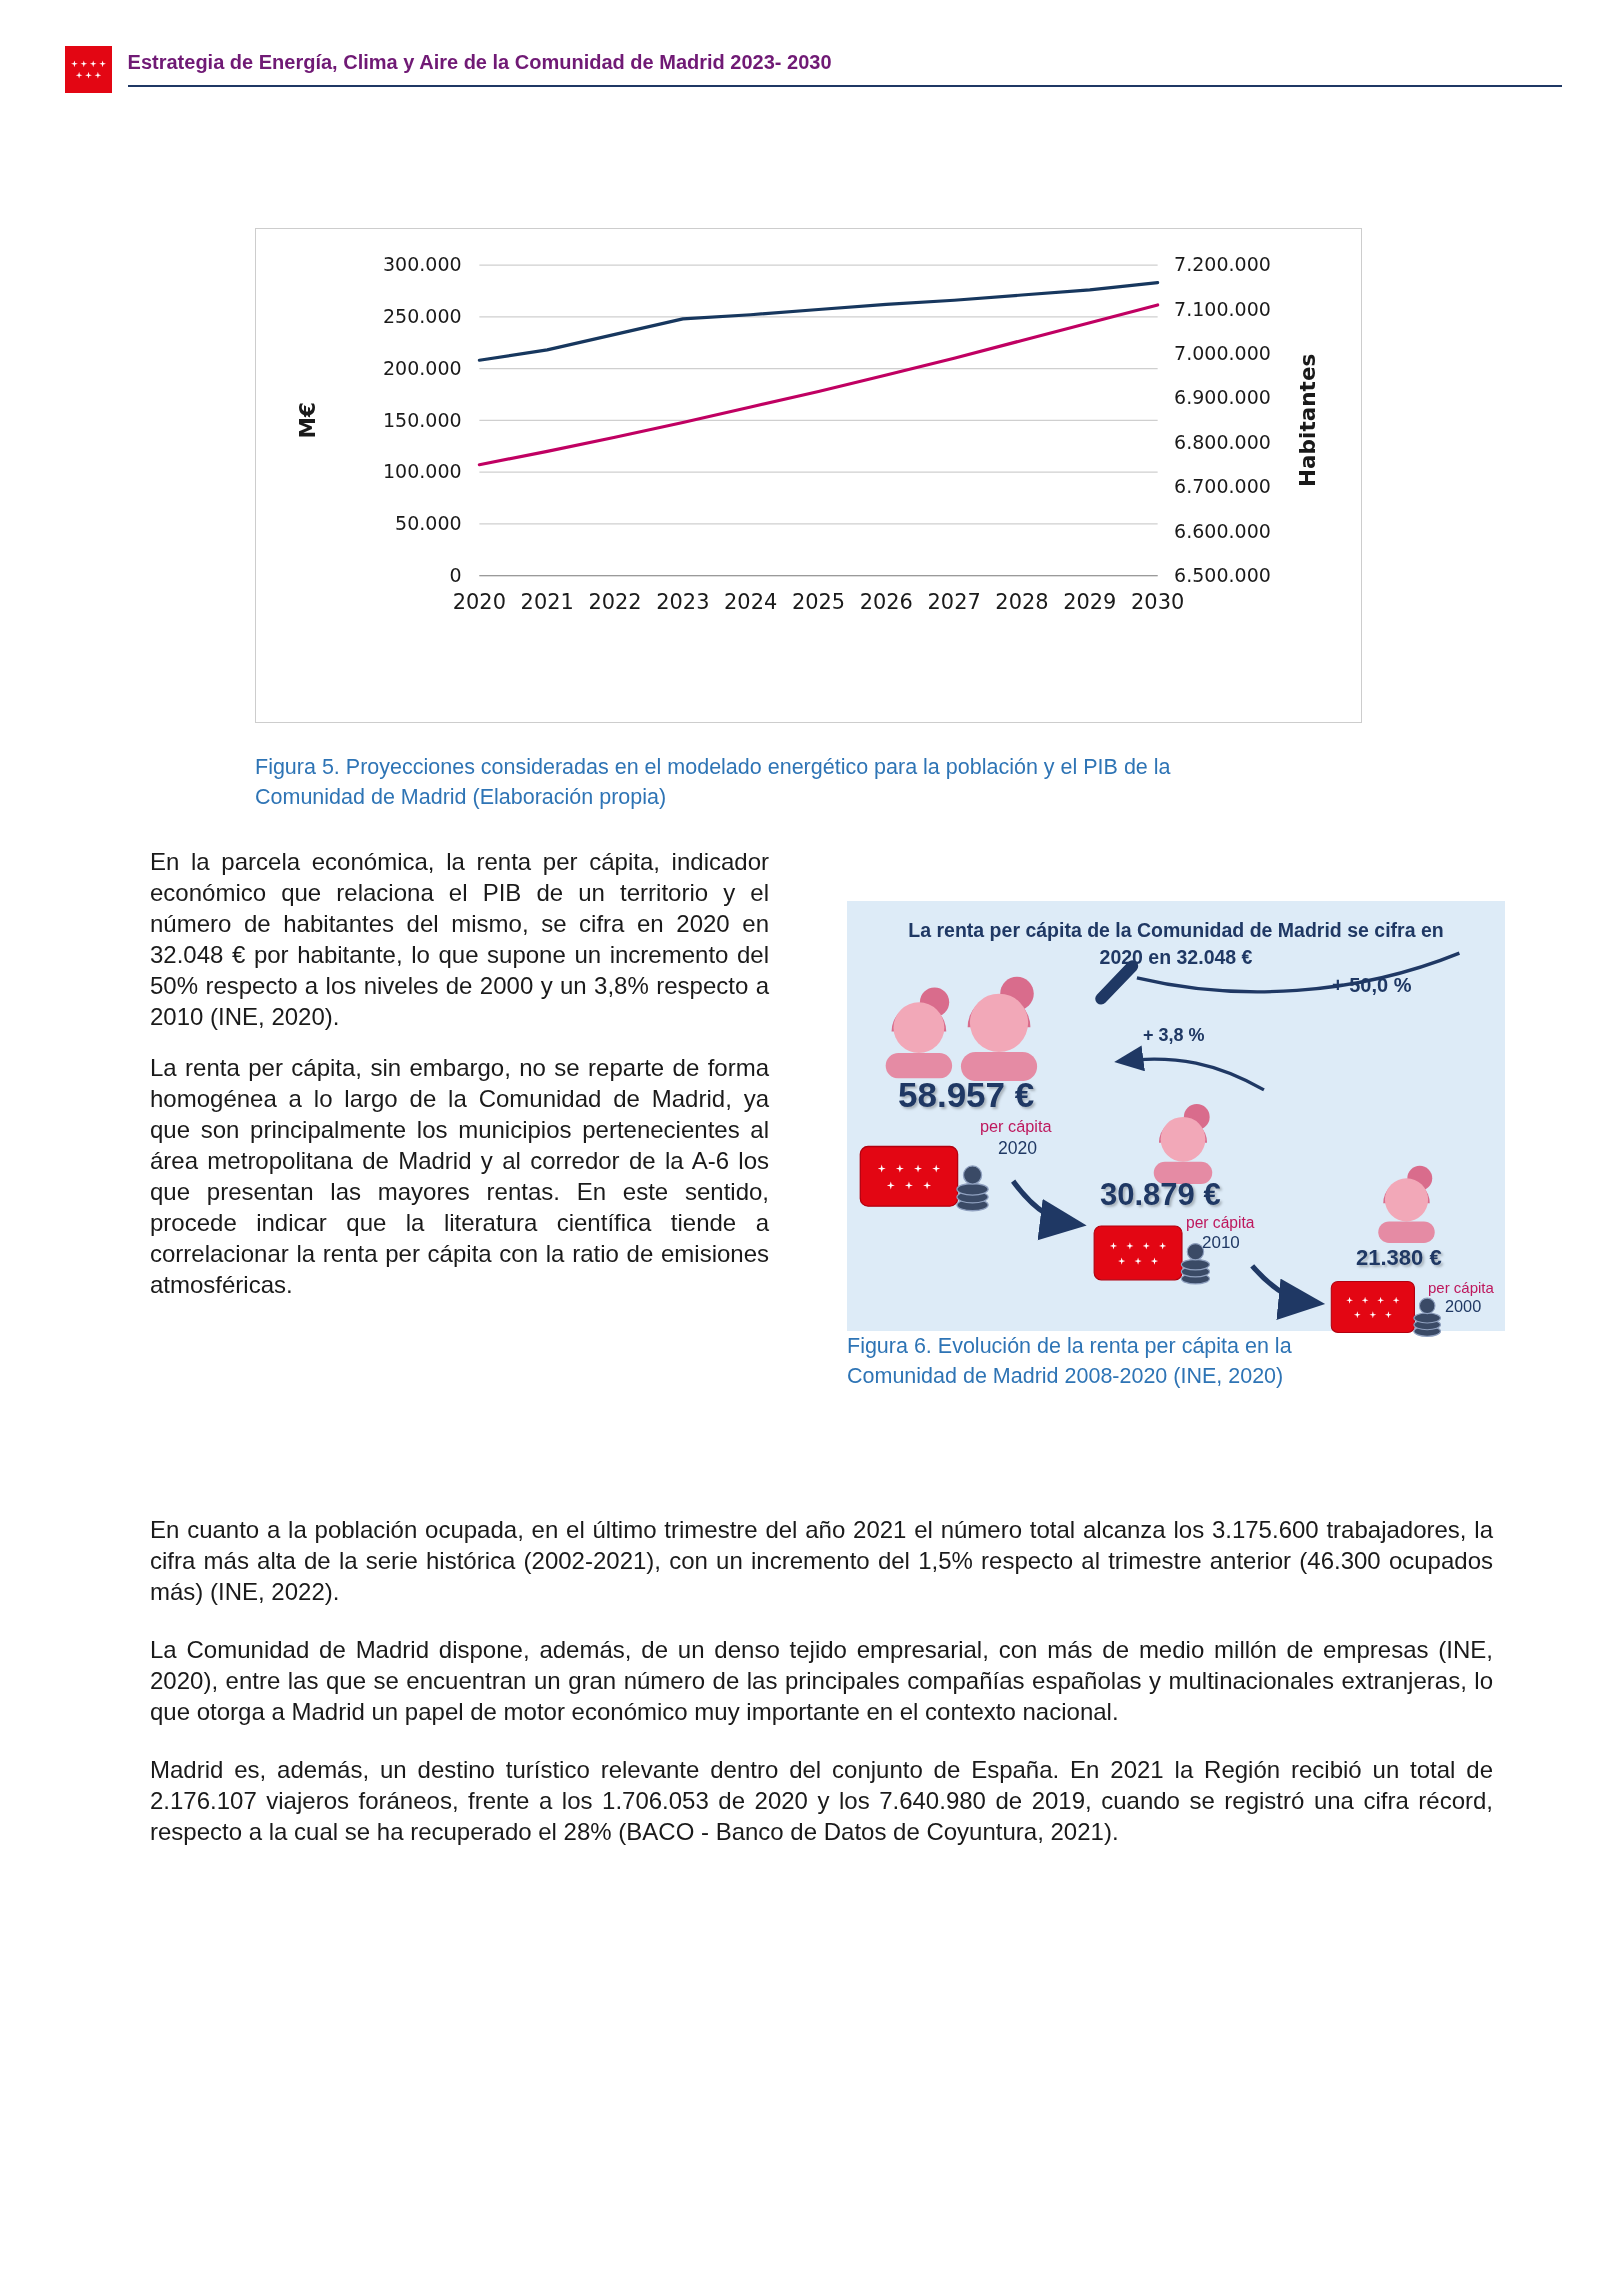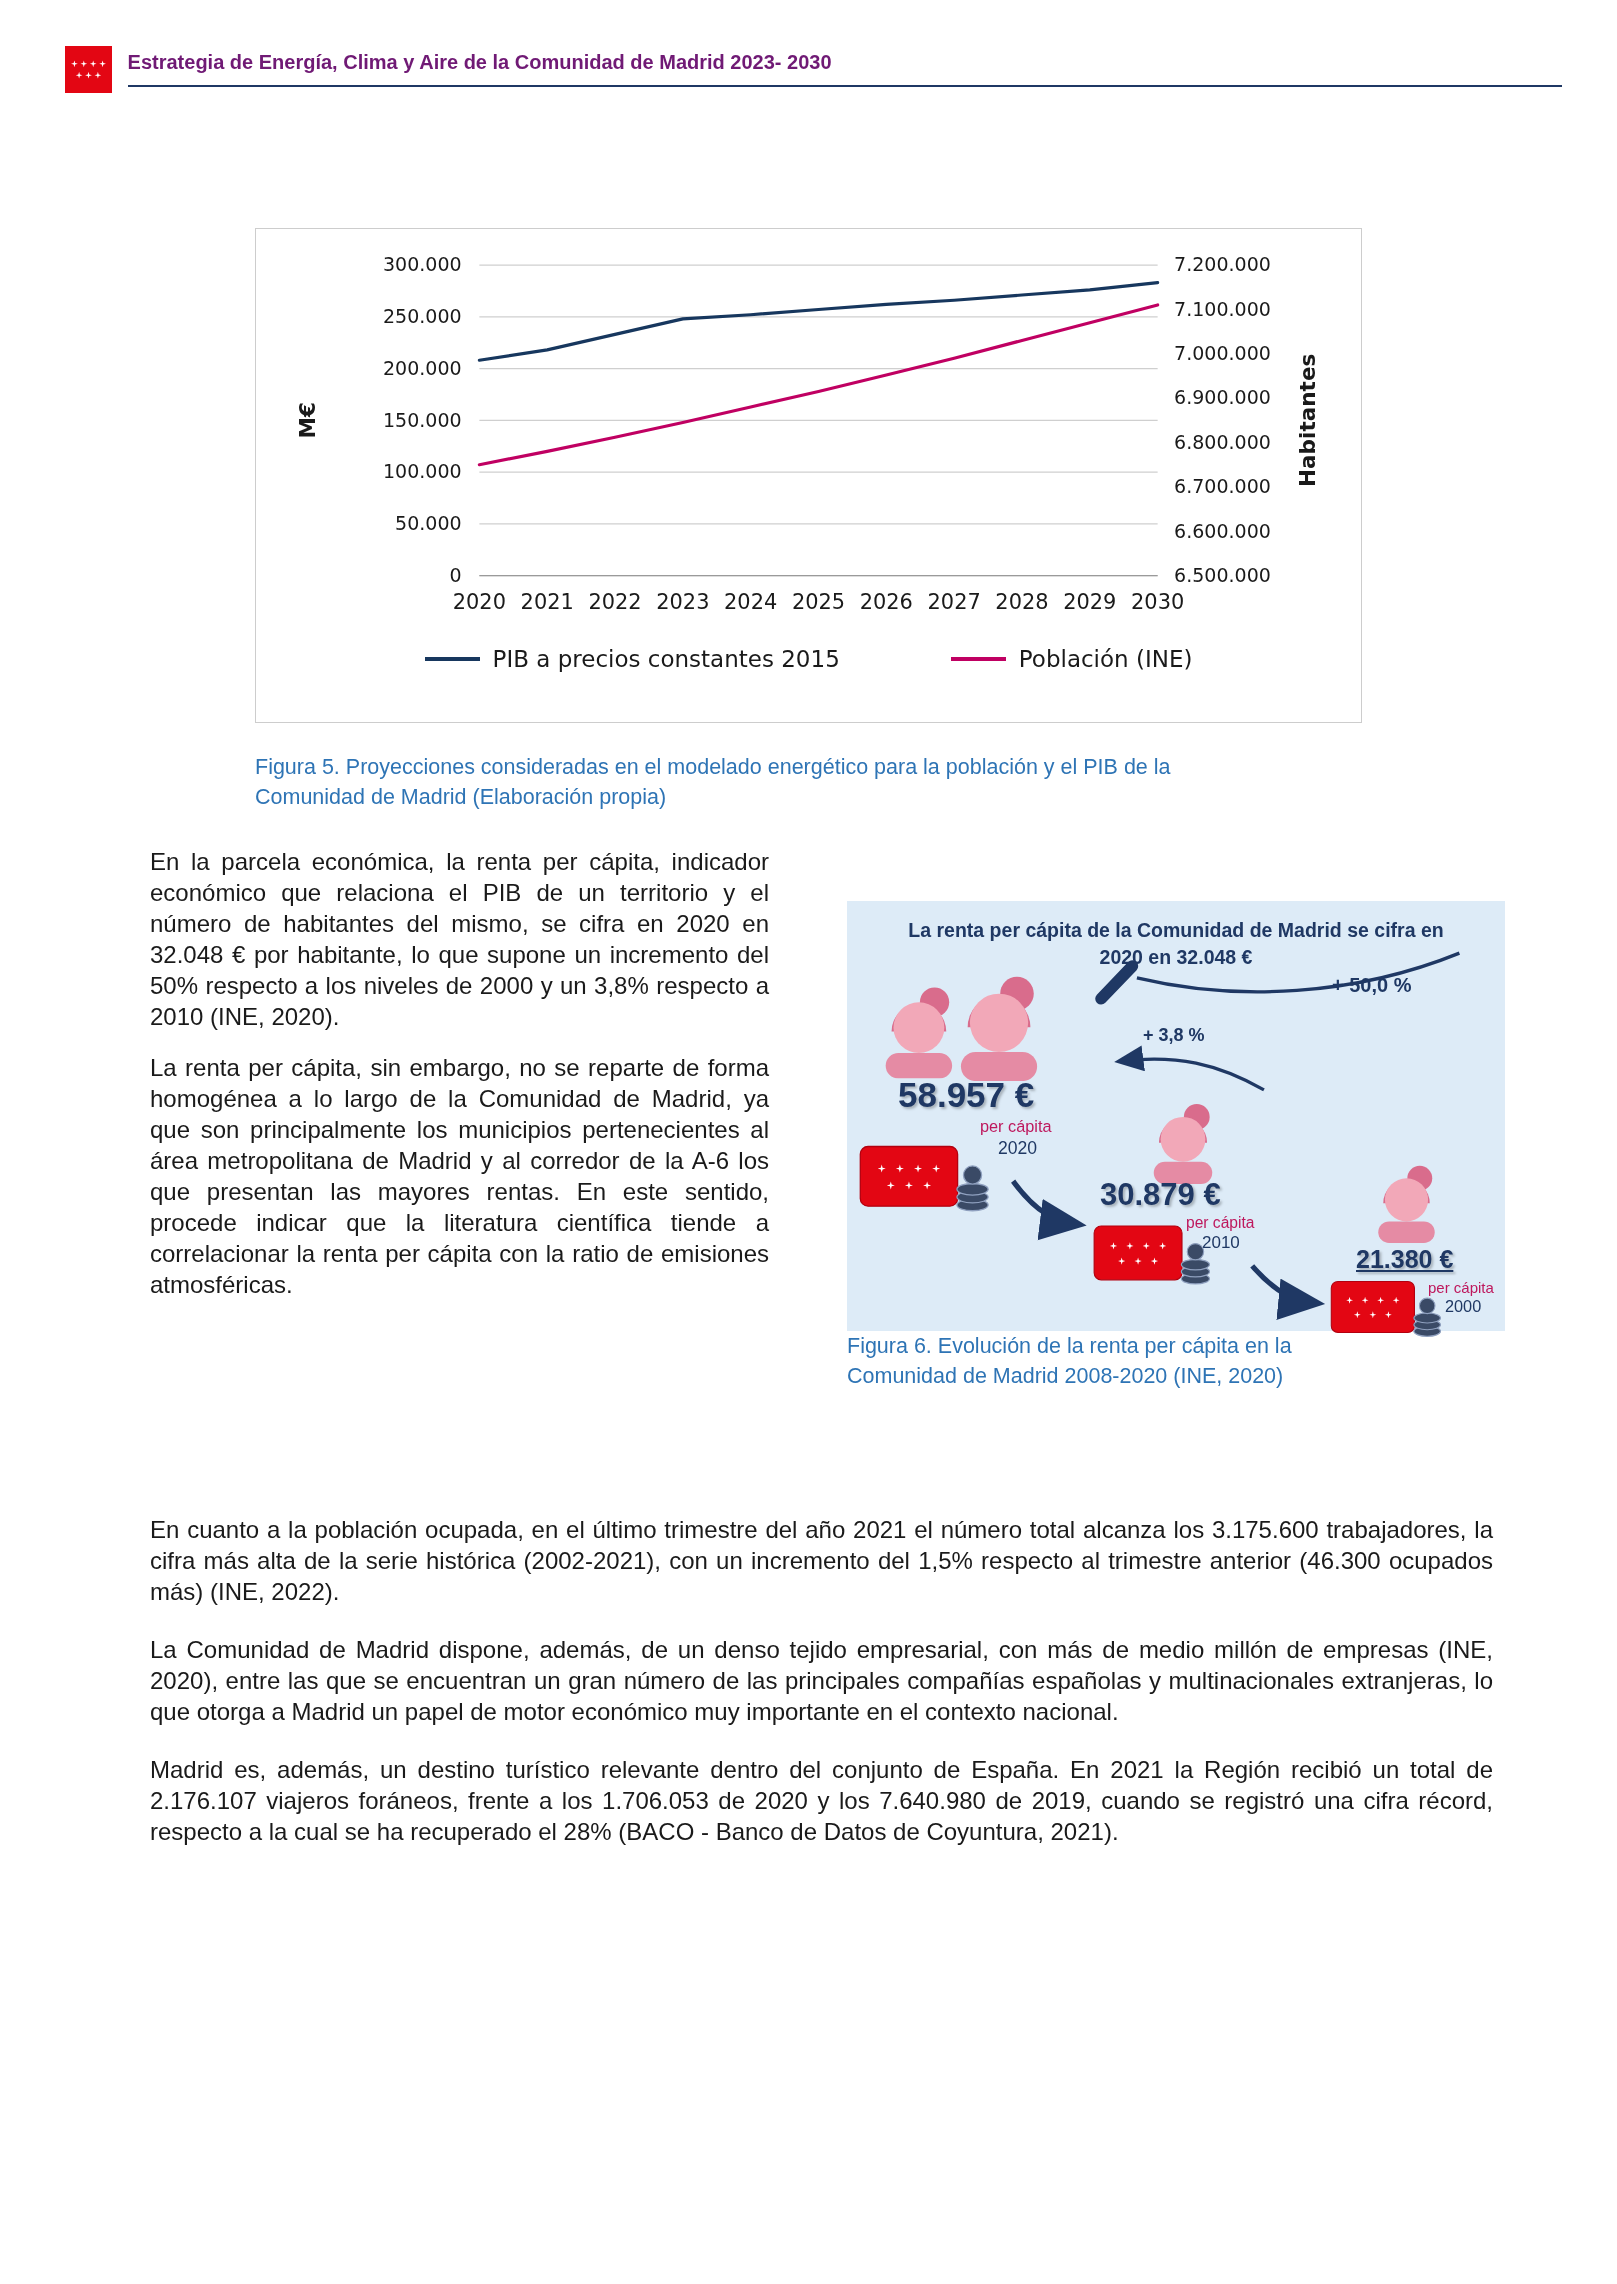--- a/index.html
+++ b/index.html
@@ -155,30 +155,20 @@
           <text x="1079" y="572" text-anchor="middle" class="x-tick">2027</text>
           <text x="1186" y="572" text-anchor="middle" class="x-tick">2028</text>
           <text x="1293" y="572" text-anchor="middle" class="x-tick">2029</text>
           <text x="1400" y="572" text-anchor="middle" class="x-tick">2030</text>
           <line x1="330" y1="520" x2="1400" y2="520" stroke="#9a9a9a" stroke-width="2"></line>
           <polyline points="330,180.26666666666665 437,163.93333333333334 544,139.43333333333334 651,114.93333333333334 758,108.40000000000003 865,100.23333333333335 972,92.06666666666666 1079,85.5333333333333 1186,77.36666666666667 1293,69.19999999999999 1400,57.76666666666665" fill="none" stroke="#17375E" stroke-width="5" stroke-linecap="round" stroke-linejoin="round"></polyline>
           <polyline points="330,345 437,324 544,301.6 651,278.5 758,254 865,229.5 972,203.60000000000002 1079,177 1186,149 1293,121 1400,93" fill="none" stroke="#C00062" stroke-width="5" stroke-linecap="round" stroke-linejoin="round"></polyline>
           <text x="70" y="275" class="axis-title" text-anchor="middle" transform="rotate(-90 70 275)">M€</text>
           <text x="1648" y="275" class="axis-title" text-anchor="middle" transform="rotate(-90 1648 275)">Habitantes</text>
         </svg>
-      <div class="chart-legend" id="chart-legend">
-          <div class="legend-item">
-            <span class="legend-line" style="background: rgb(23, 55, 94);"></span>
-            <span>PIB a precios constantes 2015</span>
-          </div>
-          <div class="legend-item">
-            <span class="legend-line" style="background: rgb(192, 0, 98);"></span>
-            <span>Población (INE)</span>
-          </div>
-        </div>
     </div>
     <div class="caption figure5-caption">
       <span>Figura 5. Proyecciones consideradas en el modelado energético para la población y el PIB de la</span><br>
       <span>Comunidad de Madrid (Elaboración propia)</span>
     </div>
   </div>
 
   <div class="two-col">
     <div class="col-left">
       <p>En la parcela económica, la renta per cápita, indicador económico que relaciona el PIB de un territorio y el número de habitantes del mismo, se cifra en 2020 en 32.048 € por habitante, lo que supone un incremento del 50% respecto a los niveles de 2000 y un 3,8% respecto a 2010 (INE, 2020).</p>
@@ -224,21 +214,21 @@
         <div class="ib-val" style="left:253px;top:276px;font-size:31px;">30.879 €</div>
         <div class="ib-unit" style="left:339px;top:313px;font-size:15.6px;">per cápita</div>
         <div class="ib-year" style="left:355px;top:332px;font-size:17px;">2010</div>
         <svg class="card-2010" width="120" height="65" viewBox="0 0 205 110">
             <use href="#card-coins"></use>
           </svg>
 
         <svg class="person-2000" width="83" height="83" viewBox="0 0 100 100">
             <use href="#person" width="100" height="100"></use>
           </svg>
-        <div class="ib-val" style="left:509px;top:344px;font-size:25px;text-decoration:underline;">21.380 €</div>
+        <div class="ib-val" style="left:509px;top:344px;font-size:22px;">21.380 €</div>
         <div class="ib-unit" style="left:581px;top:378px;font-size:15px;">per cápita</div>
         <div class="ib-year" style="left:598px;top:396px;font-size:16.3px;">2000</div>
         <svg class="card-2000" width="114" height="61" viewBox="0 0 205 110">
             <use href="#card-coins"></use>
           </svg>
       </div>
 
       <div class="caption figure6-caption">
         <span>Figura 6. Evolución de la renta per cápita en la</span><br>
         <span>Comunidad de Madrid 2008-2020 (INE, 2020)</span>

